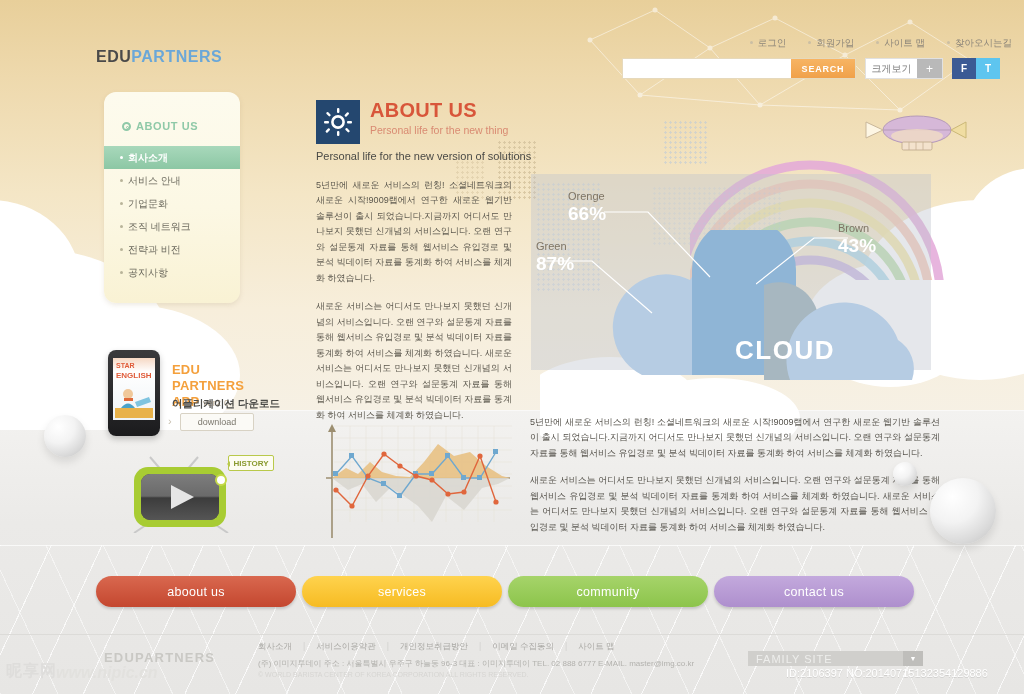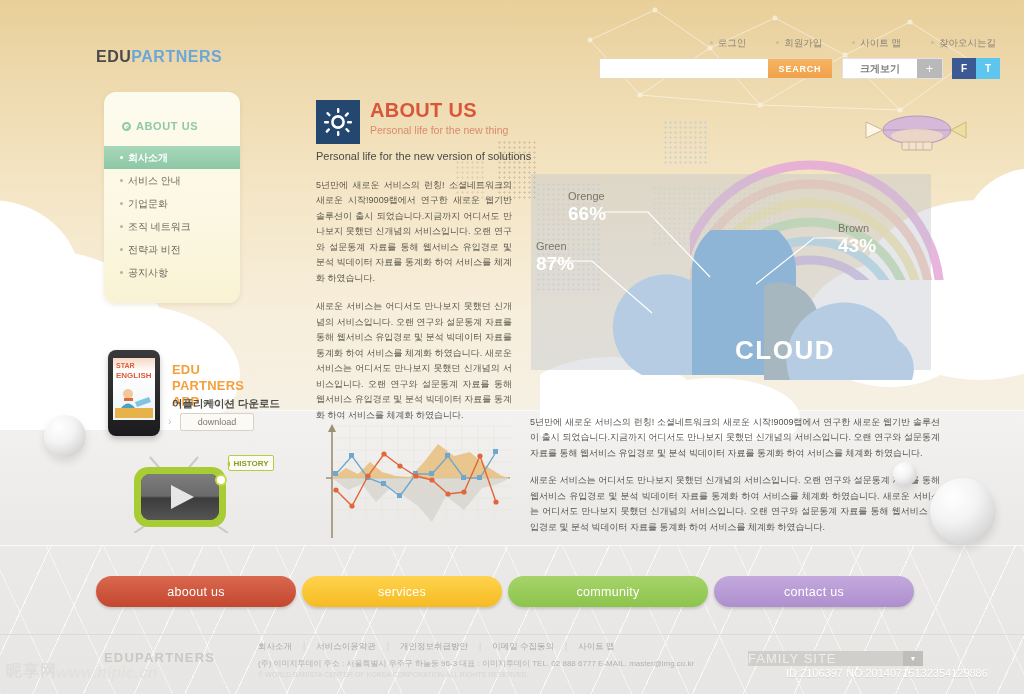--- a/index.html
+++ b/index.html
@@ -38,21 +38,21 @@
   .constellation { position:absolute; left:560px; top:0px; width:420px; height:130px; opacity:.55; }
 
   
   .logo {
     position:absolute; left:96px; top:48px;
     font-size:16px; font-weight:bold; letter-spacing:.5px;
   }
   .logo .edu { color:#4a4a4a; }
   .logo .partners { color:#6aa7d8; }
 
-  .topnav { position:absolute; right:28px; top:37px; display:flex; gap:30px; }
+  .topnav { position:absolute; right:12px; top:37px; display:flex; gap:22px; }
   .topnav a {
     font-size:9.5px; color:#8c8579; text-decoration:none; position:relative; padding-left:8px;
   }
   .topnav a::before {
     content:""; position:absolute; left:0; top:4px; width:3px; height:3px;
     background:#cbbfa4; border-radius:50%;
   }
 
   .toolbar { position:absolute; right:24px; top:58px; display:flex; align-items:stretch; height:21px; }
   .search-wrap { display:flex; height:21px; border:1px solid #e6d9bc; background:#fff; }
@@ -62,22 +62,22 @@
   }
   .search-btn {
     width:64px; background:linear-gradient(to bottom,#f7b463,#f0a14a);
     color:#fff; font-size:9px; font-weight:bold; letter-spacing:.8px;
     display:flex; align-items:center; justify-content:center; border:none; cursor:pointer;
   }
   .zoom-box {
     margin-left:9px; display:flex; height:21px; border:1px solid #e1e1e1; background:#fff;
   }
   .zoom-label {
-    width:74px; display:flex; align-items:center; justify-content:center;
-    font-size:10px; color:#7d7d7d;font-weight:bold;
+    width:51px; display:flex; align-items:center; justify-content:center;
+    font-size:10px; color:#7d7d7d;
   }
   .zoom-plus {
     width:25px; background:#b9b9b9; color:#fff; font-size:12px;
     display:flex; align-items:center; justify-content:center; cursor:pointer;
   }
   .social { margin-left:9px; display:flex; height:21px; }
   .social span {
     width:24px; display:flex; align-items:center; justify-content:center;
     font-size:10px; font-weight:bold; color:#fff; cursor:pointer;
   }
@@ -250,21 +250,21 @@
   .footer-addr {
     position:absolute; left:258px; top:658px; font-size:8px; color:#b3b2ae; white-space:nowrap;
   }
   .footer-copy {
     position:absolute; left:258px; top:671px; font-size:7px; color:#d6d5d2; white-space:nowrap;
   }
   .family {
     position:absolute; left:748px; top:651px; width:175px; height:15px;
     background:#d0cfcc; display:flex; align-items:center;
   }
-  .family-label { font-size:13px; color:#eeeeec; letter-spacing:1px; flex:1; }
+  .family-label { font-size:11px; color:#eeeeec; letter-spacing:1px; padding-left:8px; flex:1; }
   .family-arrow {
     width:20px; height:15px; background:#bfbebb; color:#fff; font-size:7px;
     display:flex; align-items:center; justify-content:center;
   }
   .wm-id {
     position:absolute; left:786px; top:667px; font-size:11px; color:#ffffff;
     text-shadow:0 1px 0 rgba(0,0,0,.10);
   }
   .wm-cn {
     position:absolute; left:56px; top:664px; font-size:16px; font-style:italic;

